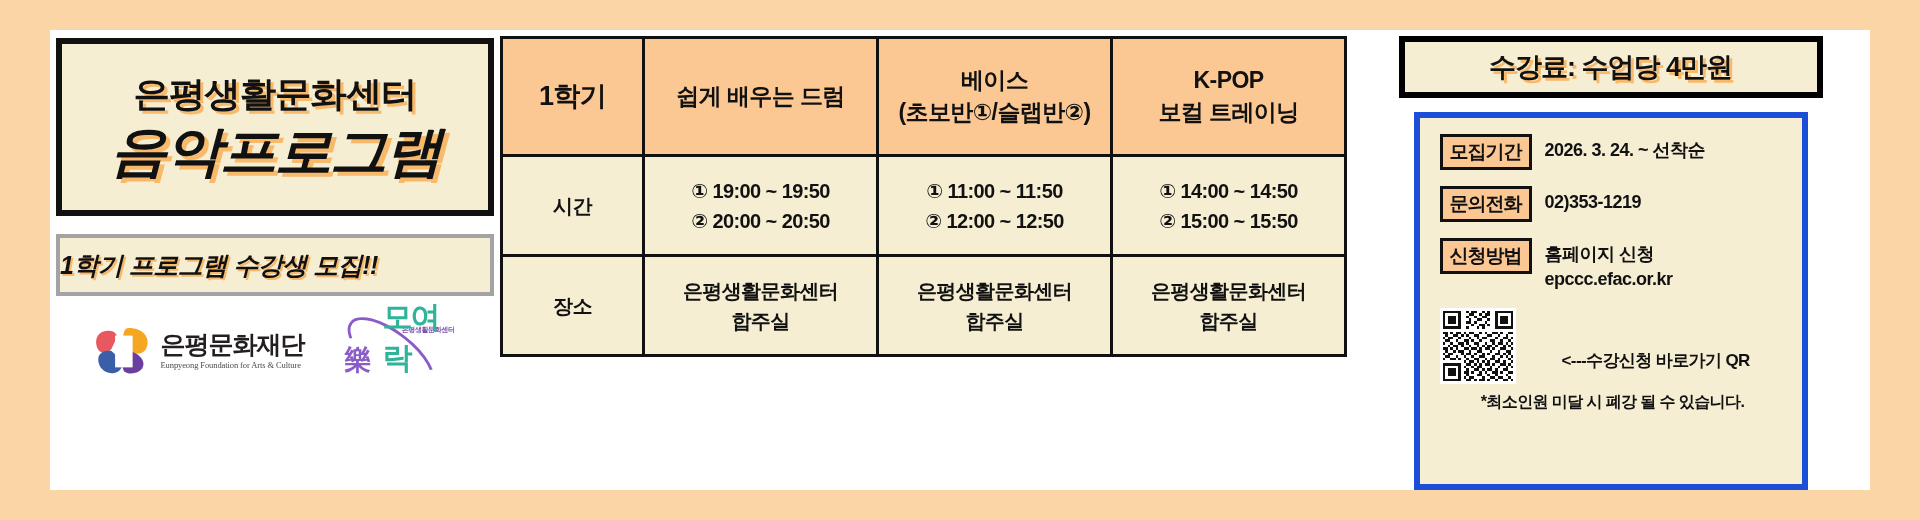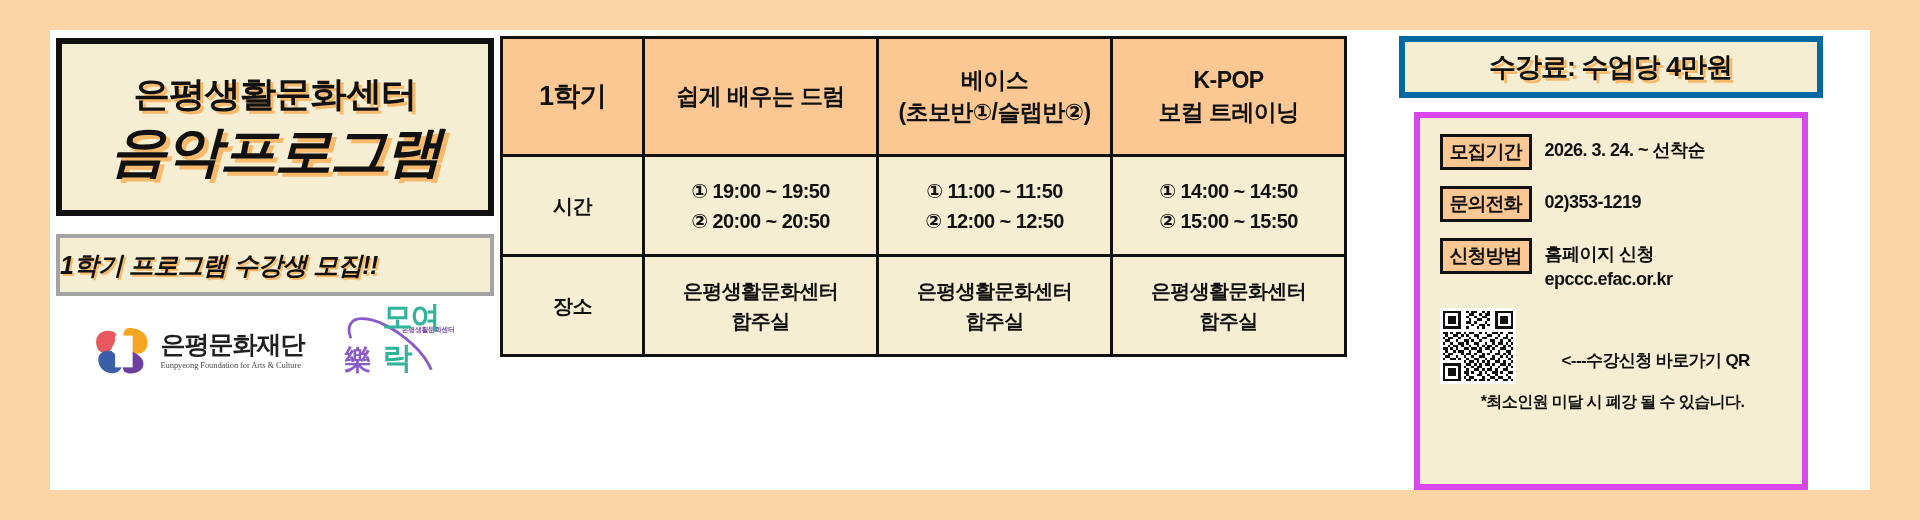--- a/index.html
+++ b/index.html
@@ -148,33 +148,33 @@
     flex: 1;
     padding: 6px 14px 0 10px;
     display: flex;
     flex-direction: column;
     align-items: center;
   }
   .fee-box {
     width: 424px;
     height: 62px;
     background: #f6eed3;
-    border: 6px solid #0369a1;
+    border: 6px solid #000000;
     display: flex; align-items: center; justify-content: center;
   }
   .fee-text {
     font-size: 27px; font-weight: bold; color: #111;
     letter-spacing: -1px; text-shadow: 3px 3px 0 #f9b96a;
   }
   .info-box {
     width: 394px;
     margin-top: 14px;
     flex: 1;
     background: #f6eed3;
-    border: 6px solid #d946ef;
+    border: 6px solid #1d4ed8;
     padding: 16px 0 0 20px;
     position: relative;
   }
   .info-row { display: flex; align-items: flex-start; margin-bottom: 16px; }
   .info-tag {
     background: #fbc893;
     border: 3px solid #111111;
     font-size: 19px; font-weight: bold; color: #111;
     padding: 2px 7px; letter-spacing: -1px;
     flex: 0 0 auto; min-width: 86px; text-align: center;

